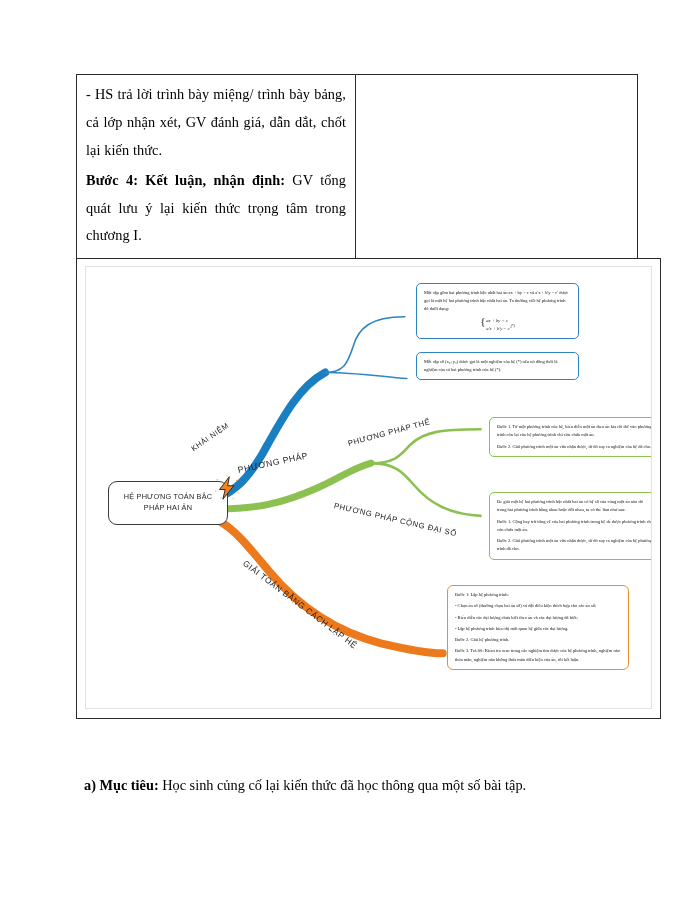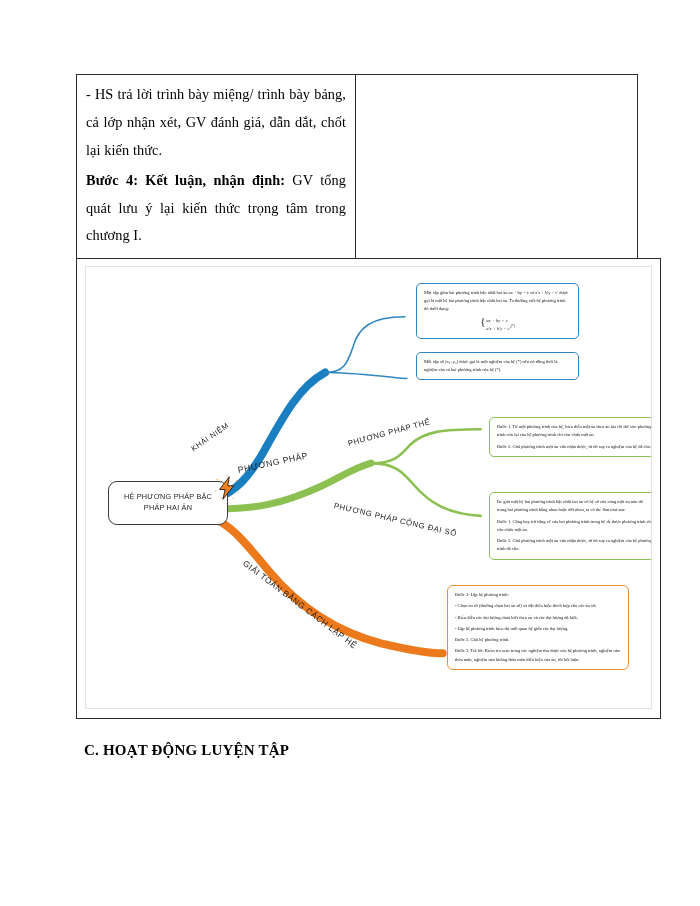--- a/index.html
+++ b/index.html
@@ -152,21 +152,21 @@
 
           <path d="M133,243 C170,243 196,238 232,222 C258,210 268,202 286,197" fill="none" stroke="#8cc152" stroke-width="7" stroke-linecap="round"></path>
 
           <path d="M286,197 C312,197 316,188 326,178 C340,165 358,163 396,163" fill="none" stroke="#8cc152" stroke-width="2.6" stroke-linecap="round"></path>
           <path d="M286,197 C310,197 318,206 330,220 C344,236 362,248 396,250" fill="none" stroke="#8cc152" stroke-width="2.6" stroke-linecap="round"></path>
 
           <path d="M133,255 C150,264 164,282 184,306 C214,342 250,366 296,378 C330,386 346,388 358,388" fill="none" stroke="#ec7a1c" stroke-width="8" stroke-linecap="round"></path>
         </svg>
 
         <div class="central">
-          <span><span>HỆ PHƯƠNG PHÁP BẬC</span><br><span>PHÁP HAI ẨN</span></span>
+          <span><span>HỆ PHƯƠNG TOÁN BẬC</span><br><span>PHÁP HAI ẨN</span></span>
         </div>
 
         <svg class="bolt" viewBox="0 0 40 40">
           <g fill="#f08a24">
             <circle cx="7" cy="9" r="1.1" opacity=".75"></circle>
             <circle cx="33" cy="10" r="1.1" opacity=".75"></circle>
             <circle cx="5" cy="24" r="1" opacity=".6"></circle>
             <circle cx="35" cy="26" r="1" opacity=".6"></circle>
             <circle cx="12" cy="33" r="1" opacity=".55"></circle>
             <circle cx="28" cy="34" r="1" opacity=".55"></circle>
@@ -213,15 +213,15 @@
           <p>- Biểu diễn các đại lượng chưa biết theo ẩn và các đại lượng đã biết;</p>
           <p>- Lập hệ phương trình biểu thị mối quan hệ giữa các đại lượng.</p>
           <p>Bước 2. Giải hệ phương trình.</p>
           <p>Bước 3. Trả lời: Kiểm tra xem trong các nghiệm tìm được của hệ phương trình, nghiệm nào thỏa mãn, nghiệm nào không thỏa mãn điều kiện của ẩn, rồi kết luận.</p>
         </div>
 
       </div>
     </div>
   </div>
 
-  <div class="sec-title">C. HOẠT ĐỘNG LUYỆN TẬP</div>
+  <div class="sec-goal"><b>a) Mục tiêu:</b><span> Học sinh củng cố lại kiến thức đã học thông qua một số bài tập.</span></div>
 
 </div>
 
 </body></html>

